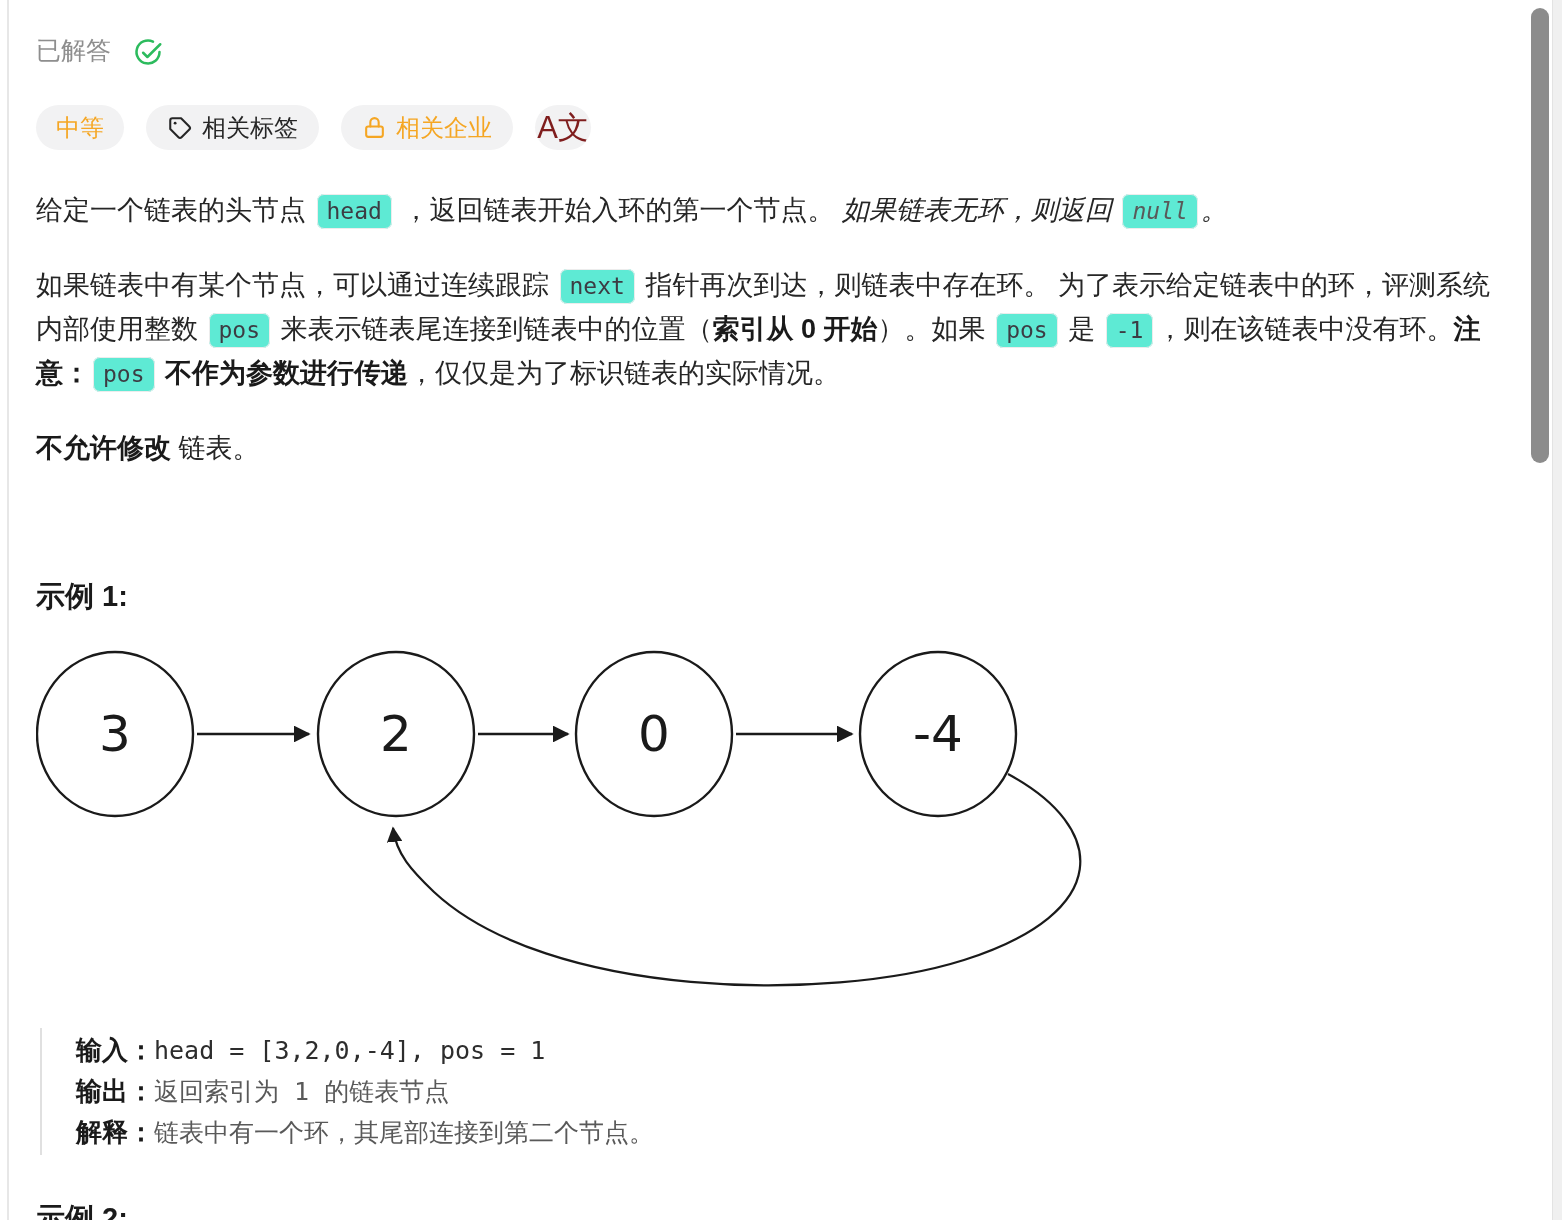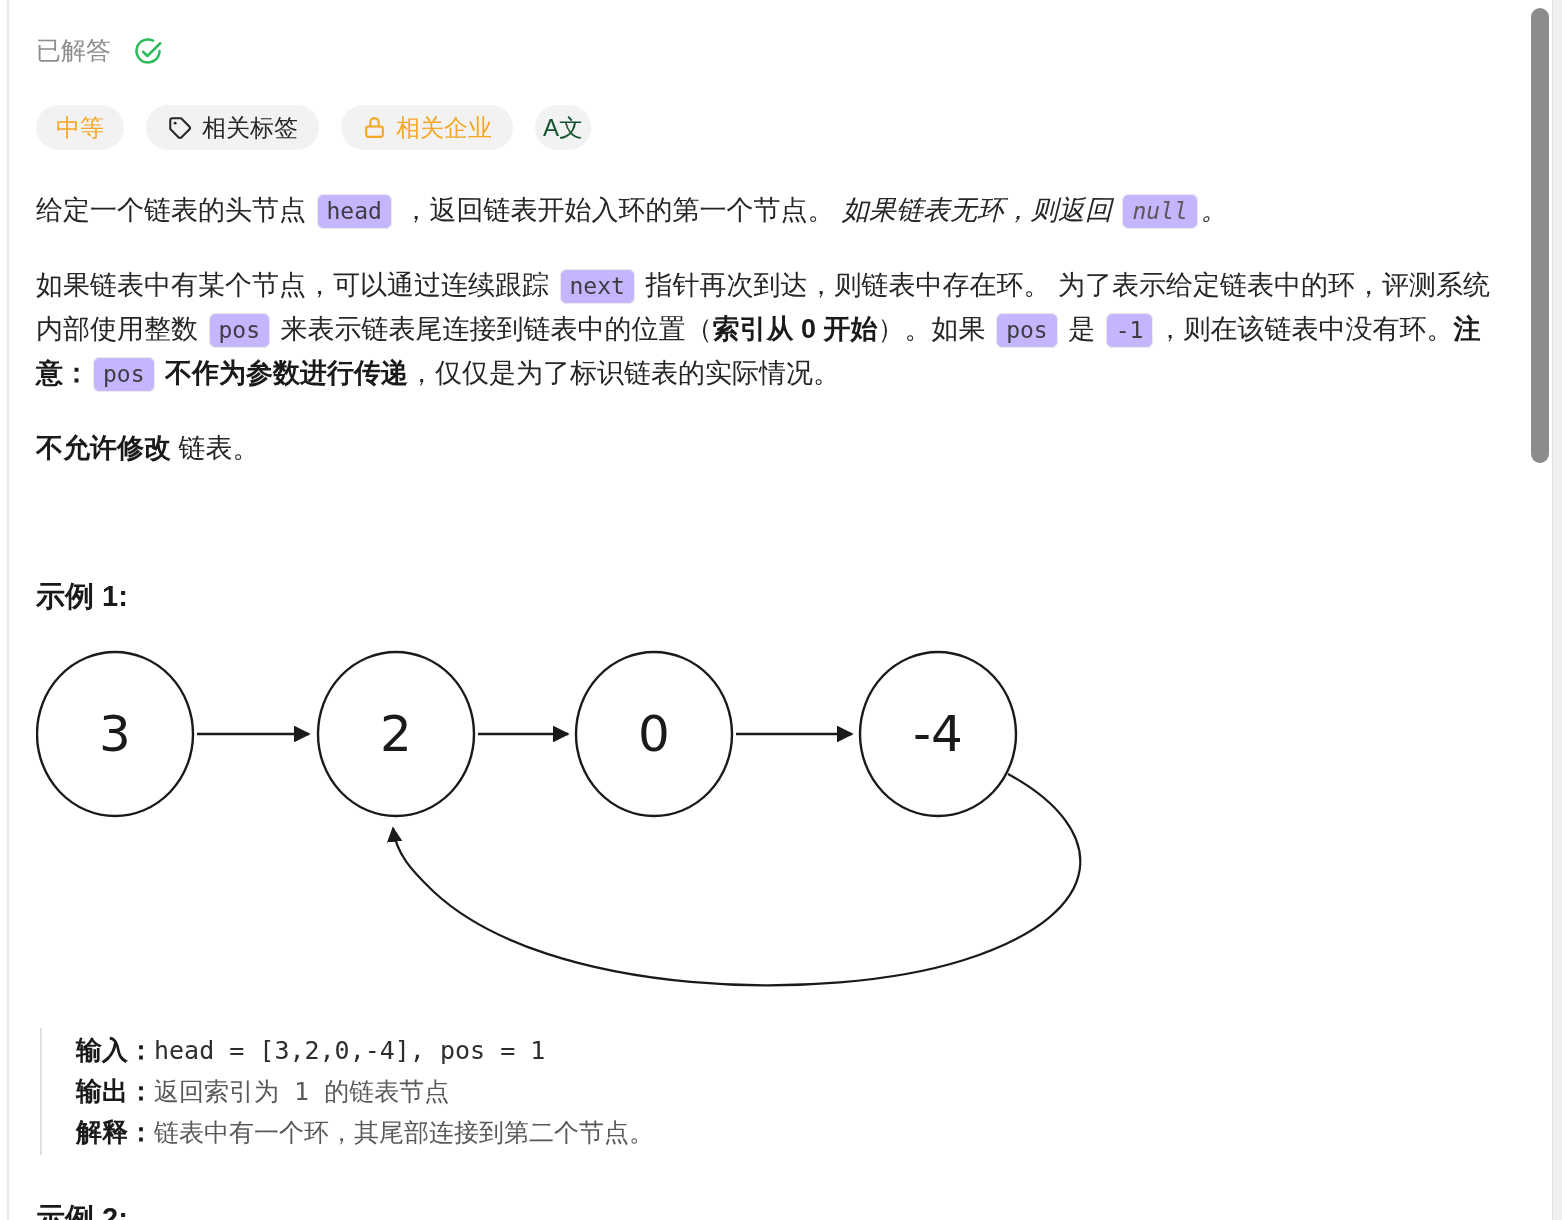--- a/index.html
+++ b/index.html
@@ -14,44 +14,44 @@
   
   .left-edge{position:absolute;left:7px;top:0;width:2px;height:100%;background:#e7e7e7;}
   .right-strip{position:absolute;right:0;top:0;width:9px;height:100%;background:#f0f0f0;border-left:1px solid #e3e3e3;}
   .scroll-thumb{position:absolute;left:1531px;top:8px;width:18px;height:455px;border-radius:9px;background:#8c8c8c;}
 
   .content{position:absolute;left:36px;top:0;width:1454px;}
 
   
   .title-row{display:flex;align-items:flex-start;justify-content:space-between;margin-top:26px;}
   h1.title{margin:0;font-size:40px;line-height:50px;font-weight:700;color:#1a1a1a;letter-spacing:0.5px;}
-  .solved{display:flex;align-items:center;gap:22px;margin-top:8px;margin-right:40px;}
+  .solved{display:flex;align-items:flex-end;gap:22px;margin-top:8px;margin-right:40px;}
   .solved-label{font-size:25px;color:#8e8e8e;}
   .solved-icon svg{display:block;}
 
   
   .badge-row{display:flex;align-items:center;gap:22px;margin-top:38px;}
   .pill{display:flex;align-items:center;gap:9px;height:45px;padding:0 21px;border-radius:23px;
         background:#f2f2f3;font-size:24px;color:#262626;cursor:pointer;}
   .pill.difficulty{color:#f5a623;padding:0 20px;}
   .pill.companies{color:#f5a623;}
-  .pill.translate{padding:0;width:56px;justify-content:center;font-size:24px;color:#14532d;}
+  .pill.translate{padding:0;width:56px;justify-content:center;font-size:31px;color:#7f1d1d;}
   .pill svg{display:block;}
 
   
   .para{font-size:27px;line-height:43px;margin:0;color:#262626;}
   .para + .para{margin-top:31px;}
   .p1{margin-top:39px;}
   .seg-plain{}
   .seg-bold{font-weight:700;color:#1a1a1a;}
   .seg-italic{font-style:italic;margin-top:40px;}
   .seg-code,.seg-icode{
     font-family:"DejaVu Sans Mono","Liberation Mono",monospace;
     font-size:23px;
-    background:#c4b5fd;border:1px solid #ececec;border-radius:7px;
+    background:#5eead4;border:1px solid #ececec;border-radius:7px;
     padding:3px 9px 4px;margin:0 3px;white-space:nowrap;color:#3c3c43;
   }
   .seg-icode{font-style:italic;color:#595959;}
 
   .example-heading{font-size:29px;font-weight:700;color:#1a1a1a;margin:0;}
   .ex1-heading{margin-top:107px;}
   .ex2-heading{margin-top:44px;}
 
   
   .diagram-wrap{margin-top:33px;margin-left:0;}

